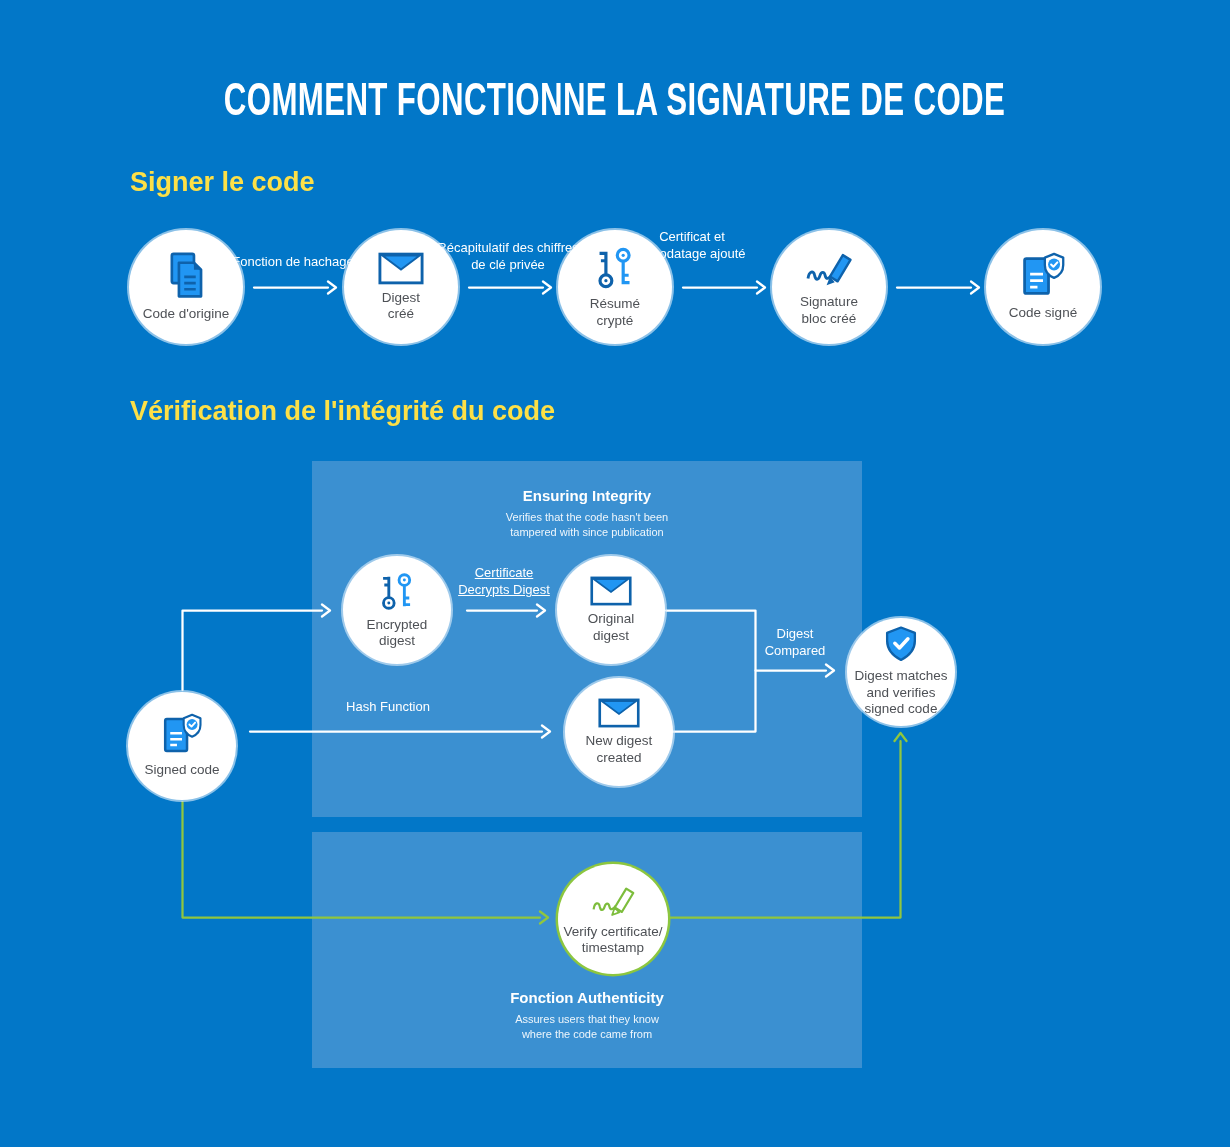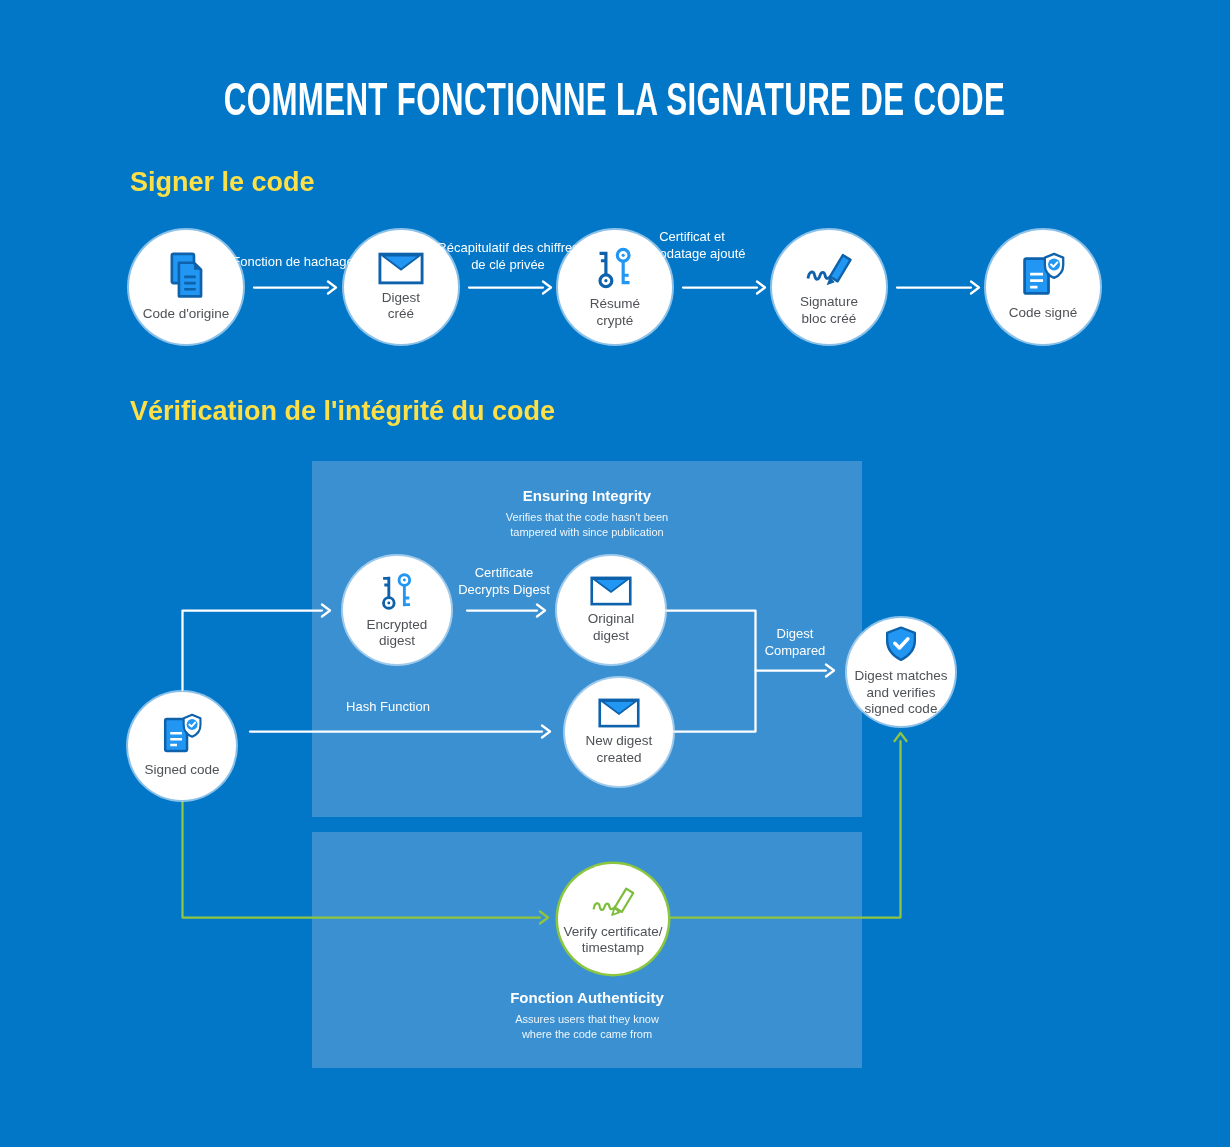--- a/index.html
+++ b/index.html
@@ -132,21 +132,21 @@
     <svg width="46" height="48" viewBox="0 0 50 52">
       <rect x="5" y="7" width="26" height="38" rx="2" fill="#2196f3" stroke="#0e62ab" stroke-width="3"></rect>
       <path d="M11 24 H25 M11 31 H25 M11 38 H19" stroke="#ffffff" stroke-width="3" fill="none"></path>
       <path d="M37 2 L47 6 V14 C47 21.5 43 25.5 37 28 C31 25.5 27 21.5 27 14 V6 Z" fill="#ffffff" stroke="#0e62ab" stroke-width="2.5" stroke-linejoin="round"></path>
       <circle cx="37" cy="13.5" r="6.5" fill="#2196f3"></circle>
       <path d="M33.8 13.5 L36.3 16 L40.6 11.2" stroke="#ffffff" stroke-width="2.2" fill="none" stroke-linecap="round" stroke-linejoin="round"></path>
     </svg>
     <div class="nlabel">Code signé</div>
   </div>
 
-  <div class="flow-label" style="left:414px; top:564px; width:180px;">Certificate
+  <div class="flow-label" style="left:414px; top:564px; width:180px;text-decoration:underline;">Certificate
 Decrypts Digest</div>
   <div class="flow-label" style="left:298px; top:698px; width:180px;">Hash Function</div>
   <div class="flow-label" style="left:735px; top:625px; width:120px;">Digest
 Compared</div>
 
   <div class="node" style="left:128px; top:692px; width:108px; height:108px;">
     <svg width="42" height="44" viewBox="0 0 50 52">
       <rect x="5" y="7" width="26" height="38" rx="2" fill="#2196f3" stroke="#0e62ab" stroke-width="3"></rect>
       <path d="M11 24 H25 M11 31 H25 M11 38 H19" stroke="#ffffff" stroke-width="3" fill="none"></path>
       <path d="M37 2 L47 6 V14 C47 21.5 43 25.5 37 28 C31 25.5 27 21.5 27 14 V6 Z" fill="#ffffff" stroke="#0e62ab" stroke-width="2.5" stroke-linejoin="round"></path>

